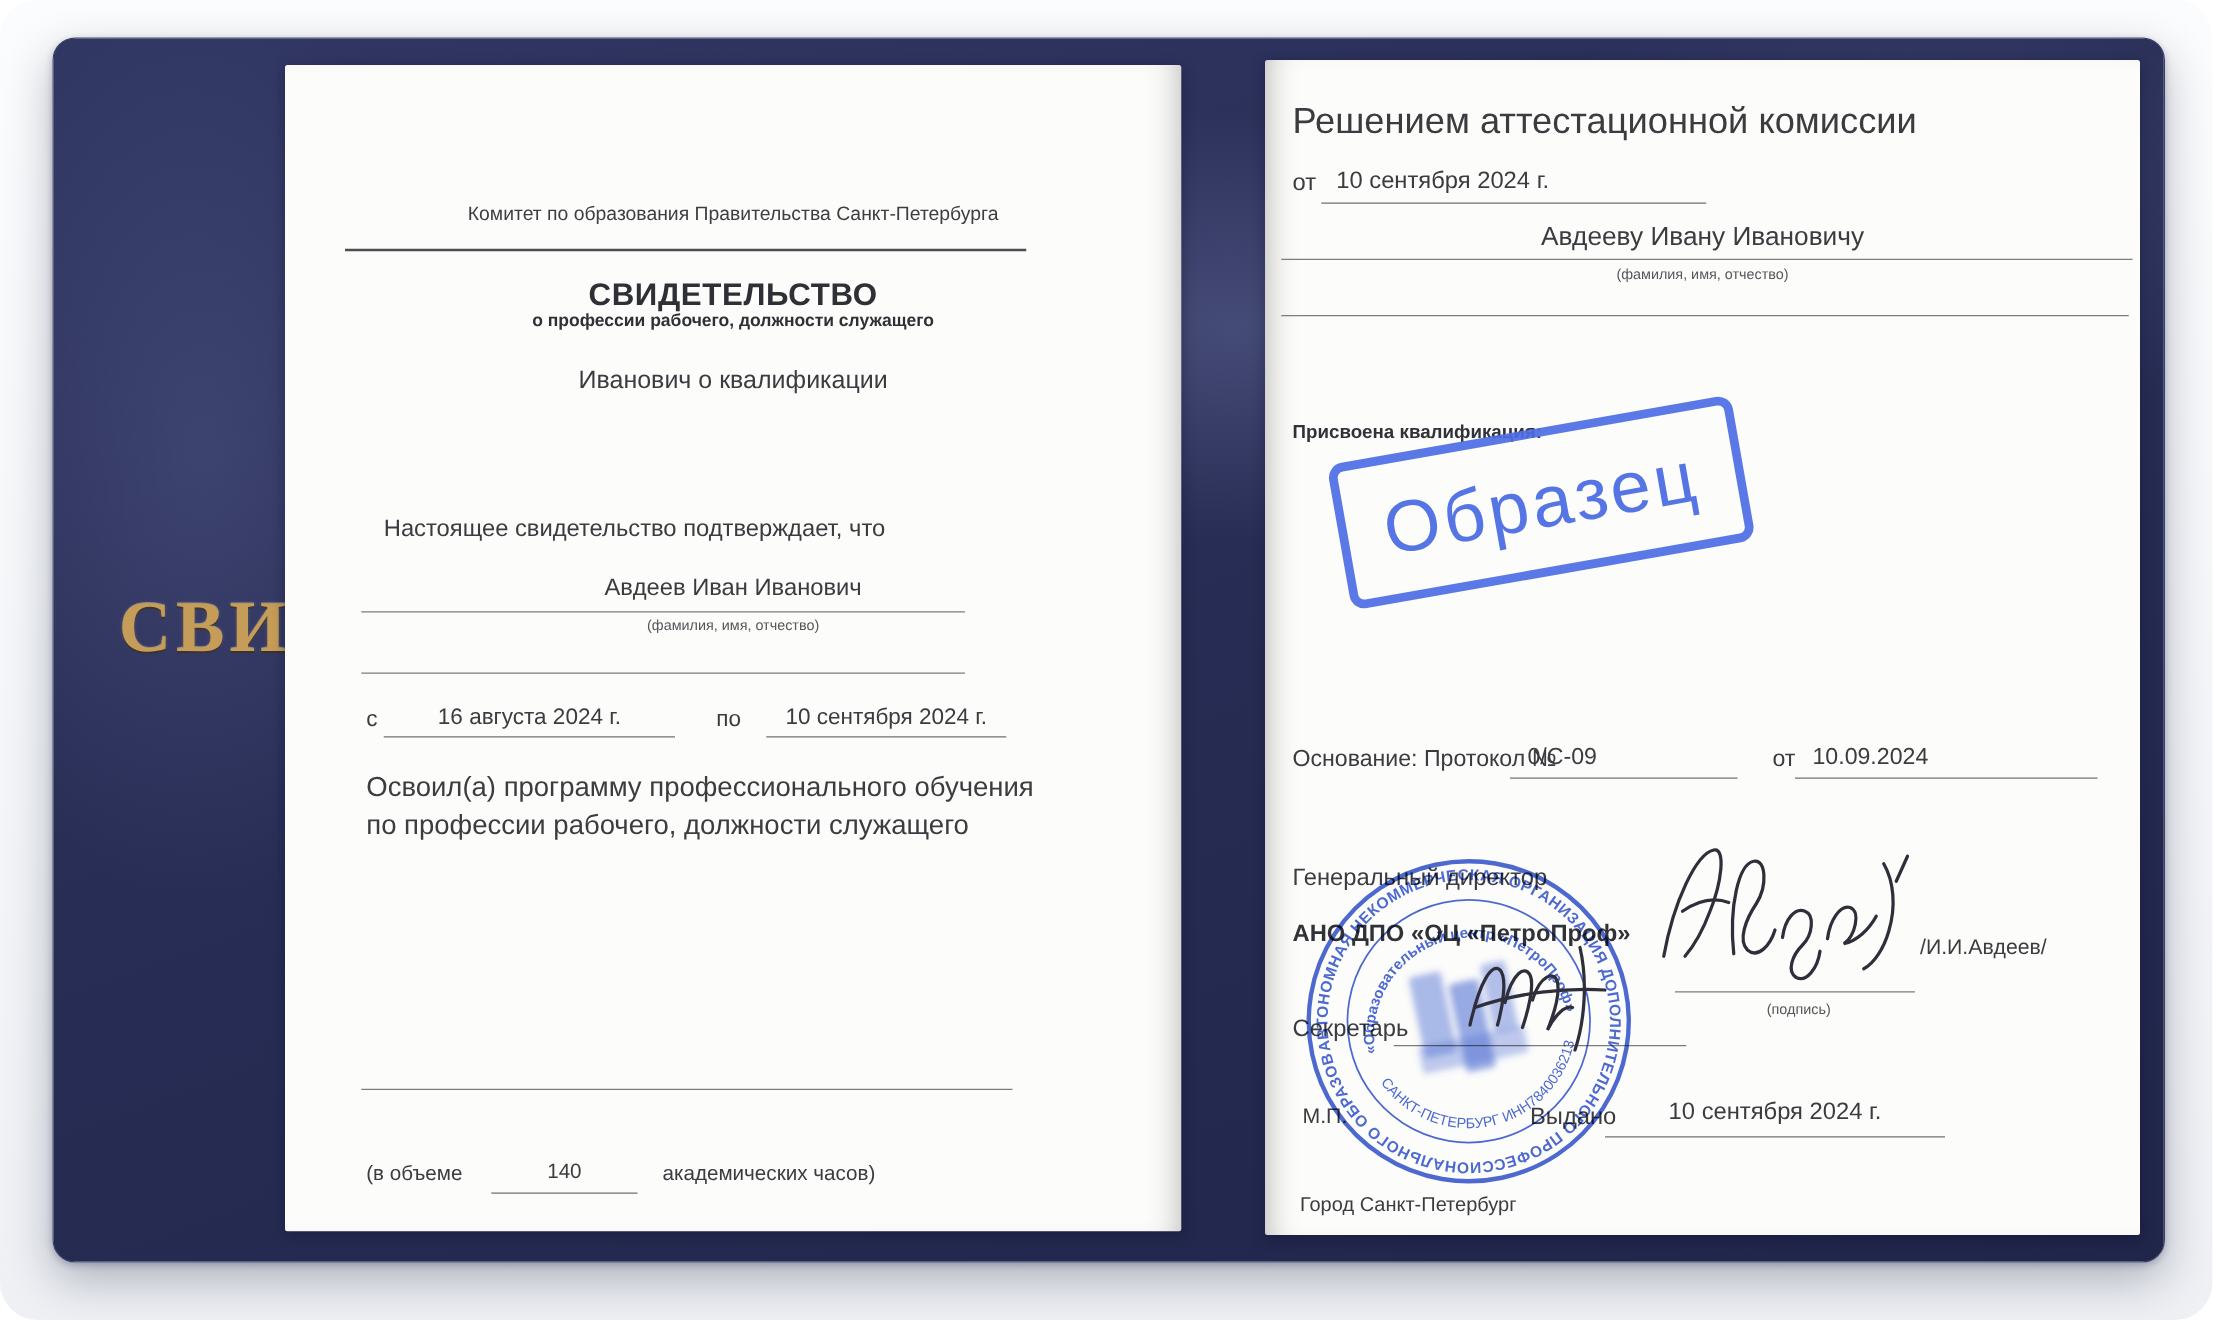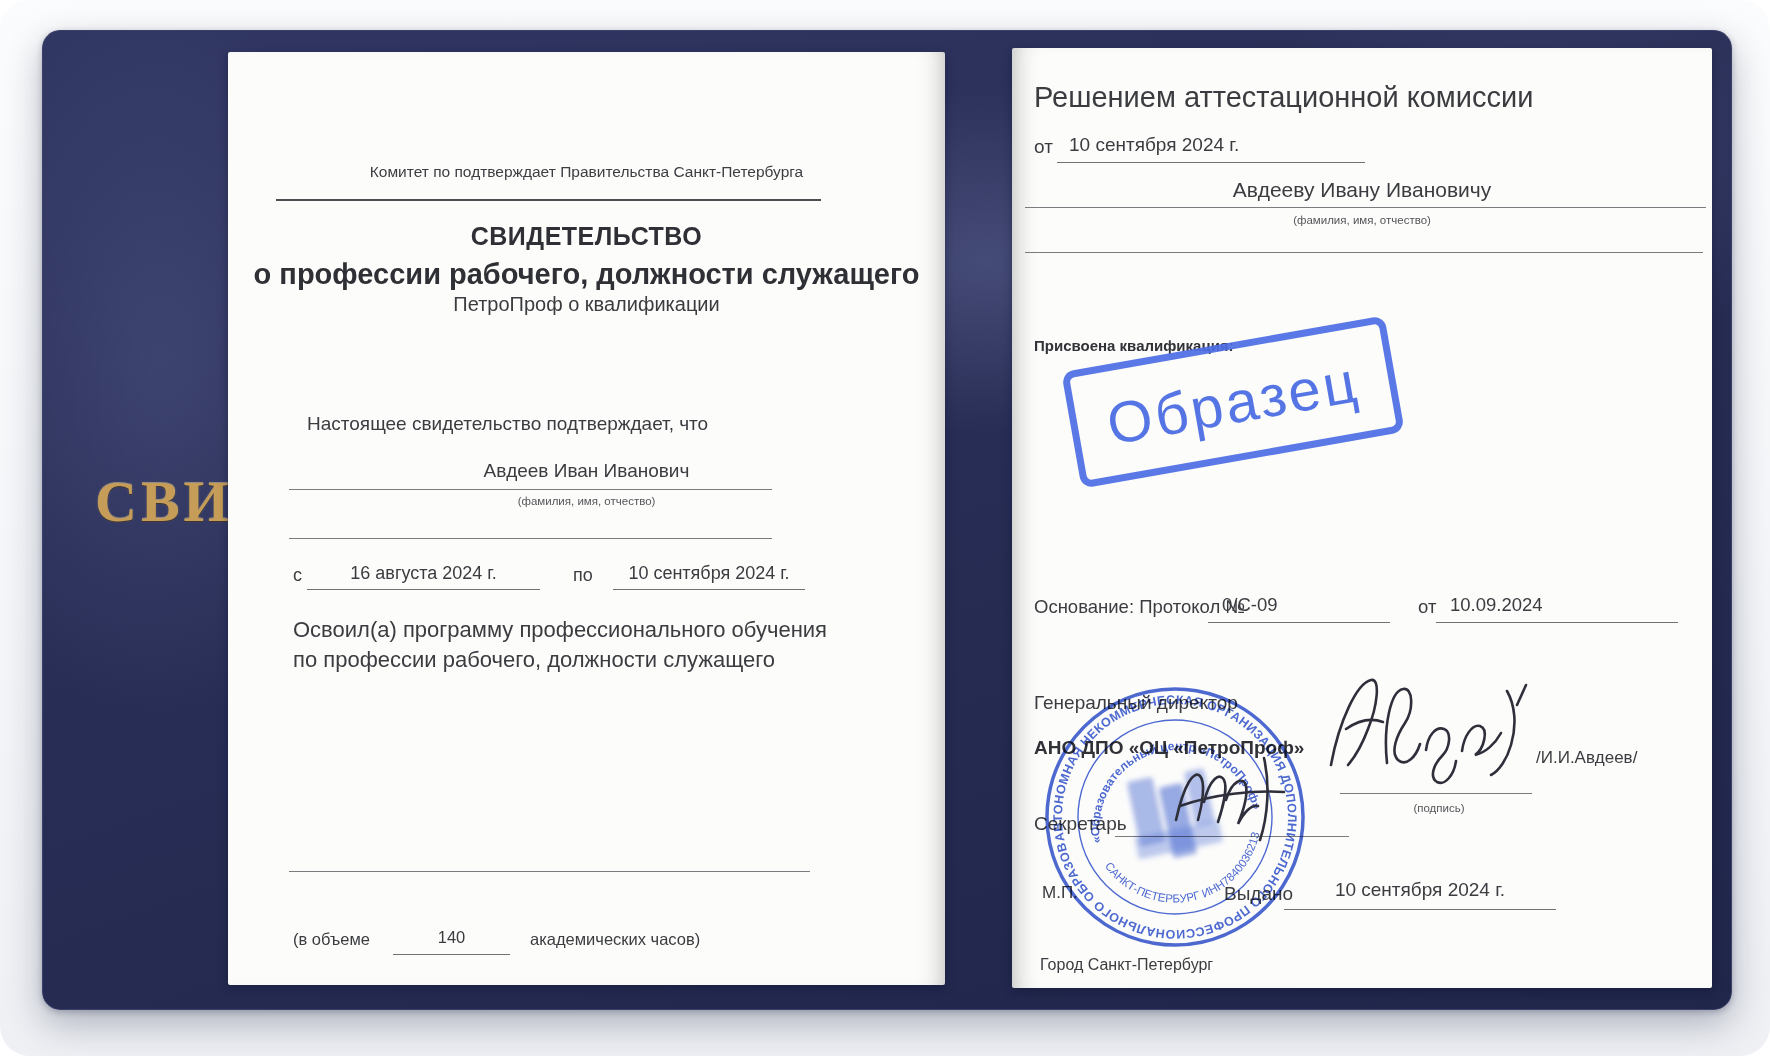--- a/index.html
+++ b/index.html
@@ -42,21 +42,21 @@
   .uline{border-bottom:1.5px solid #6f7175;}
   .rule{border-top:2px solid #4c4d52;height:0;}
   .thinrule{border-top:1.5px solid #7a7c80;height:0;}
   .b{font-weight:bold;color:#313237;}
   .hint{font-size:11.5px;color:#55565a;}
   
   .lp-header{top:14px;line-height:21px;font-size:16.5px;font-weight:bold;color:#313237;padding-right:34px;}
   .lp-license{top:85px;font-size:12.5px;color:#434448;padding-right:10px;}
   .lp-committee{top:111px;font-size:15.5px;color:#3d3e42;padding-right:34px;}
   .lp-title{top:170px;font-size:25px;letter-spacing:.5px;font-weight:bold;color:#2f3035;padding-right:40px;}
-  .lp-subtitle{top:206px;font-size:29px;font-weight:bold;color:#2f3035;padding-right:40px;}
+  .lp-subtitle{top:196px;font-size:14px;font-weight:bold;color:#2f3035;padding-right:40px;}
   .lp-doctype{top:241px;font-size:20px;padding-right:40px;}
   .fieldbox{display:inline-block;text-align:center;}
   
   .rp-text{font-size:19px;}
   
   .stamp{
     position:absolute;left:57px;top:295px;width:314px;height:104px;z-index:5;
     border:7px solid rgba(77,110,228,.92);border-radius:12px;
     transform:rotate(-10deg);
     display:flex;align-items:center;justify-content:center;
@@ -73,26 +73,26 @@
 
 <div class="photo">
 
   <div class="cover"></div>
 
   <div class="gold-title">СВИДЕТЕЛЬСТВО</div>
 
   <div class="page page-left">
 
 
-    <div class="abs ctr lp-committee">Комитет по подтверждает Правительства Санкт-Петербурга</div>
+    <div class="abs ctr lp-committee">Комитет по образования Правительства Санкт-Петербурга</div>
     <div class="abs rule" style="top:147px;left:48px;width:545px;"></div>
 
     <div class="abs ctr lp-title">СВИДЕТЕЛЬСТВО</div>
     <div class="abs ctr lp-subtitle">о профессии рабочего, должности служащего</div>
-    <div class="abs ctr lp-doctype">ПетроПроф о квалификации</div>
+    <div class="abs ctr lp-doctype">Иванович о квалификации</div>
 
 
     <div class="abs" style="top:361px;left:79px;font-size:19px;">Настоящее свидетельство подтверждает, что</div>
 
     <div class="abs ctr" style="top:408px;font-size:19px;padding-right:42px;">Авдеев Иван Иванович</div>
     <div class="abs thinrule" style="top:437px;left:61px;width:483px;"></div>
     <div class="abs ctr hint" style="top:443px;padding-right:42px;">(фамилия, имя, отчество)</div>
     <div class="abs thinrule" style="top:486px;left:61px;width:483px;"></div>
 
     <div class="abs" style="top:511px;left:0;width:100%;height:30px;font-size:18px;">

